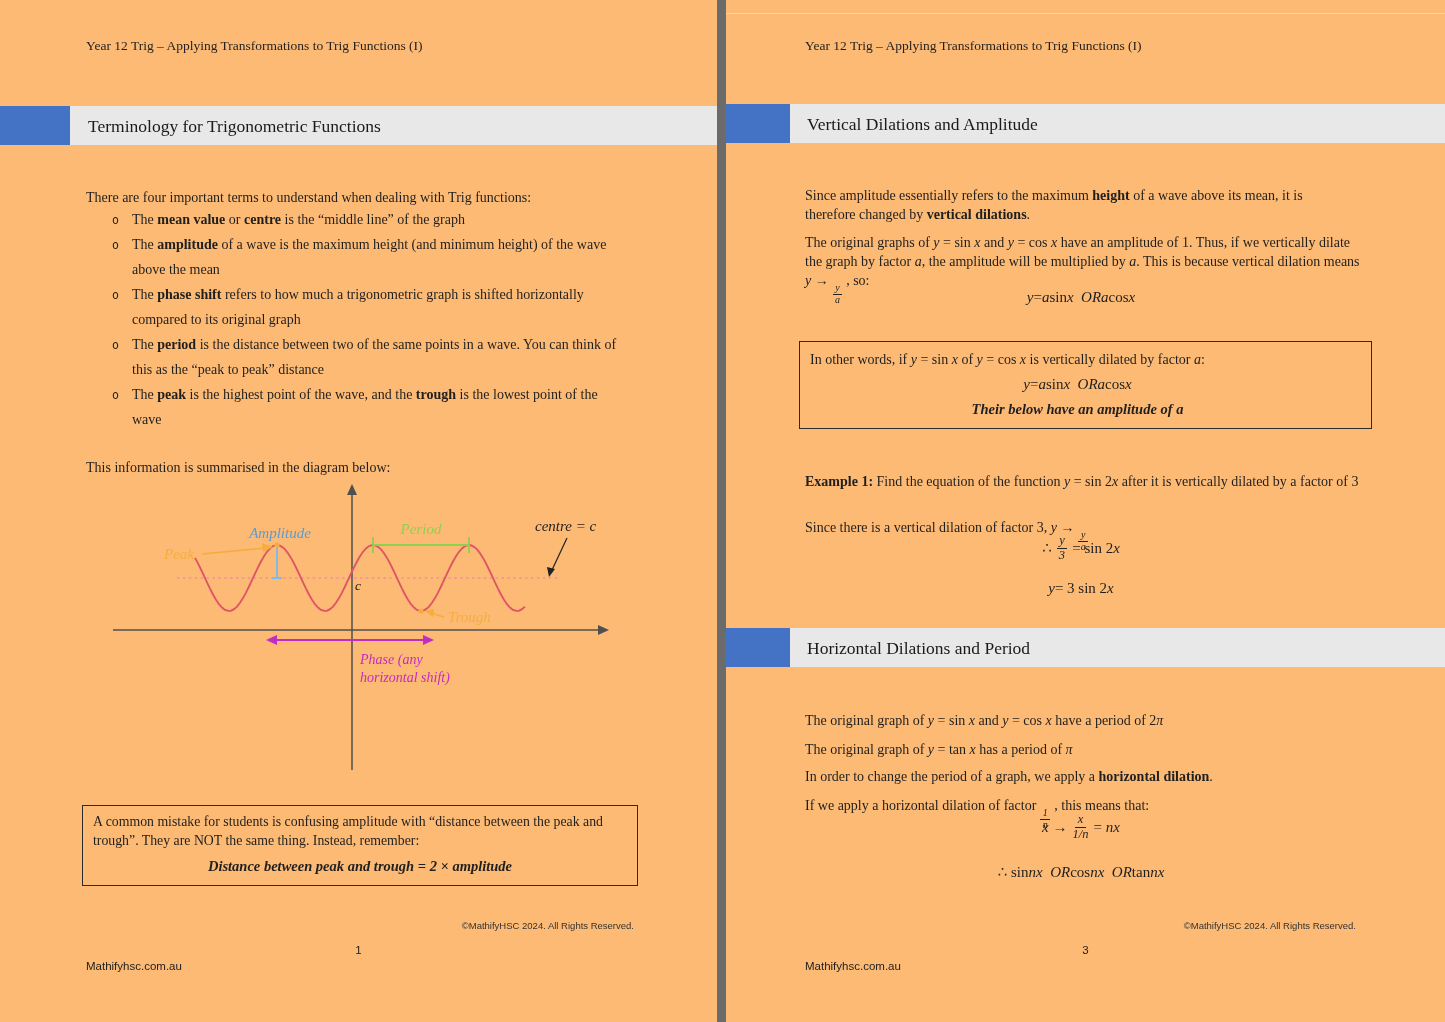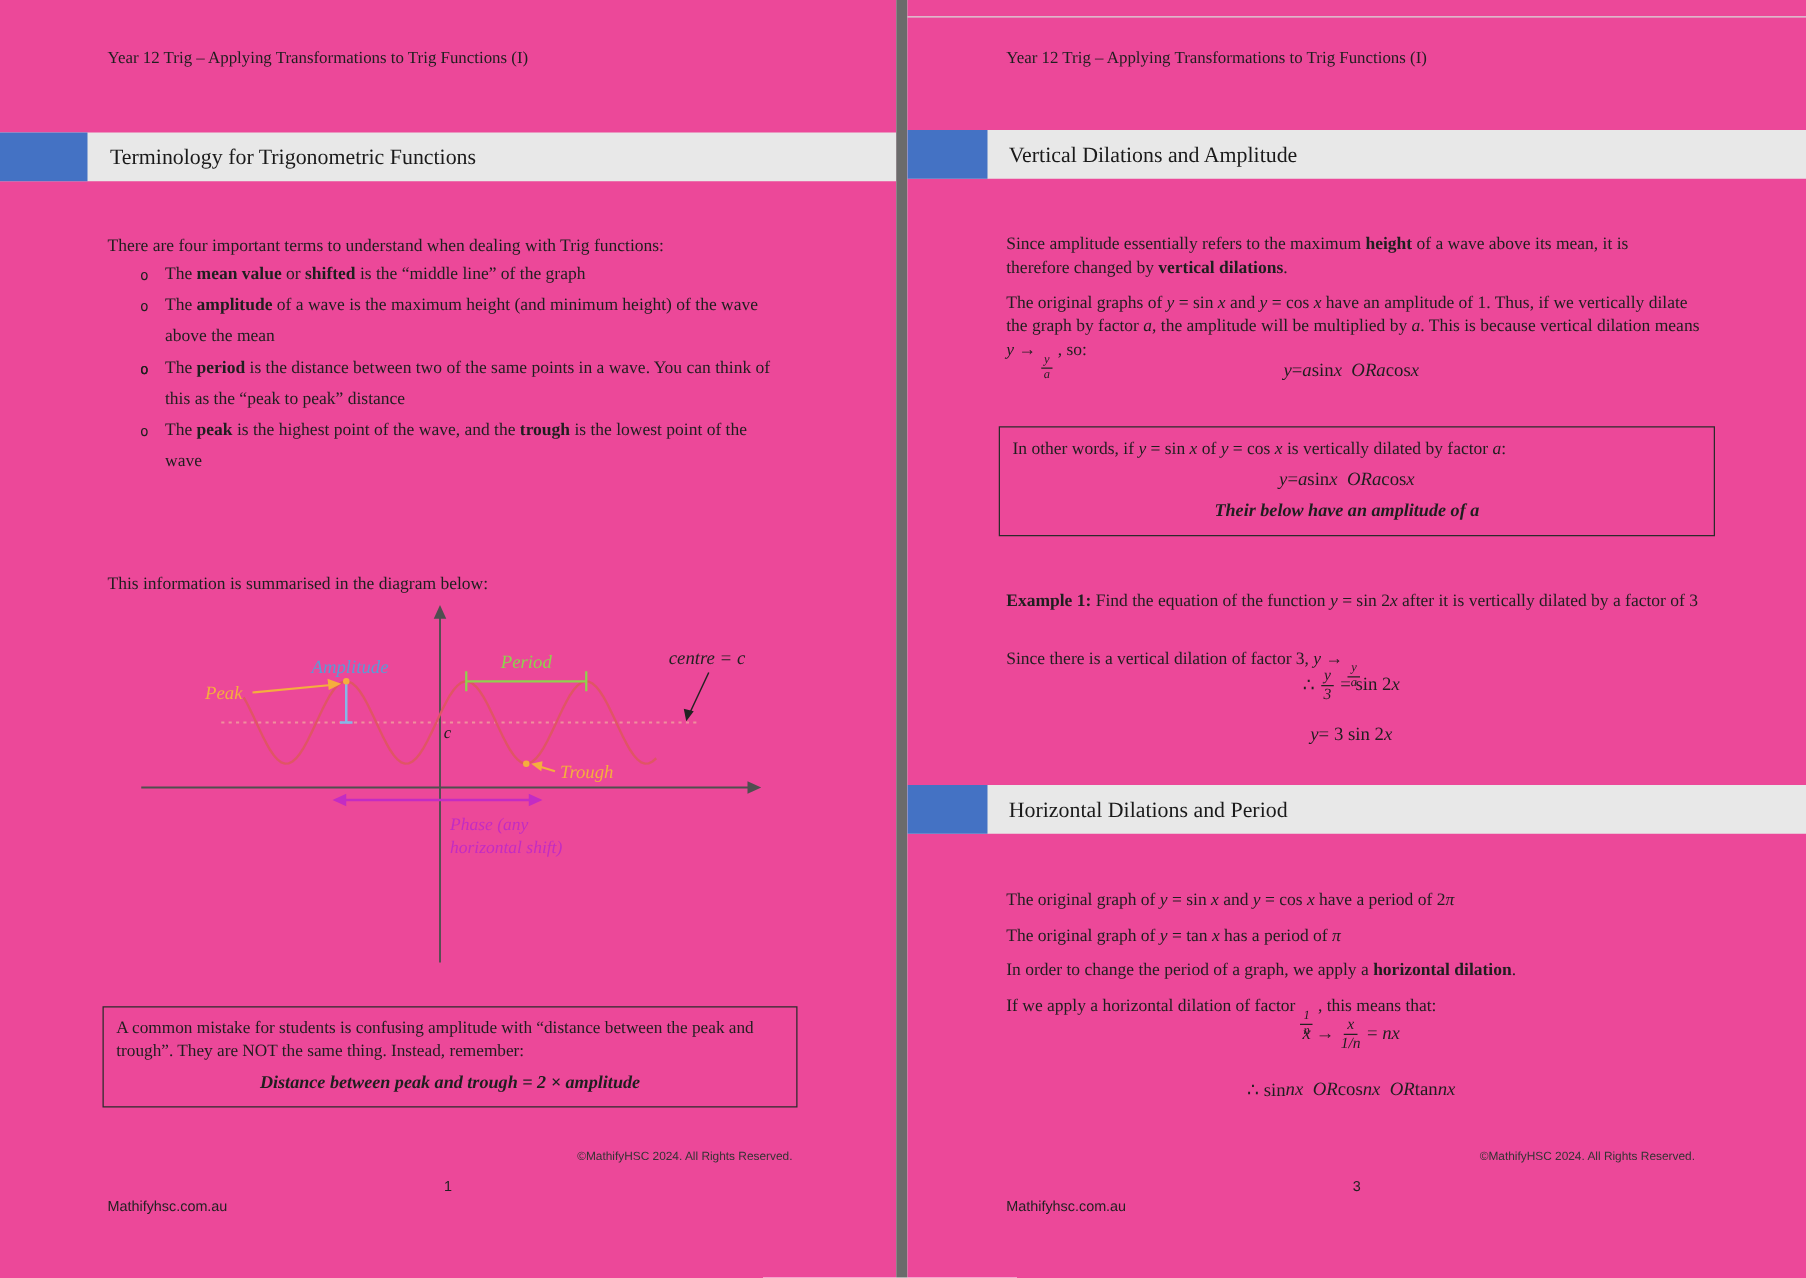--- a/index.html
+++ b/index.html
@@ -1,21 +1,21 @@
 <!DOCTYPE html>
 <html><head>
 <meta charset="utf-8">
 <style>
   html,body{margin:0;padding:0;}
   body{
     width:1445px;height:1022px;position:relative;overflow:hidden;
     background:#ffffff;color:#1f1f1f;
     font-family:"Liberation Serif", serif;
   }
-  .page{position:absolute;top:0;height:1022px;background:#ec4899;}
+  .page{position:absolute;top:0;height:1022px;background:#fdba74;}
   .page-left{left:0;width:717px;}
   .page-right{left:726px;width:719px;}
   .divider{position:absolute;left:717px;top:0;width:9px;height:1022px;background:#6b6b6b;}
   .top-edge{position:absolute;left:0;right:0;top:13px;border-top:1px solid #dadada;}
 
   .doc-header{position:absolute;top:38px;font-size:13.5px;white-space:nowrap;}
   .page-left .doc-header{left:86px;}
   .page-right .doc-header{left:79px;}
 
   .strip{position:absolute;left:0;right:0;height:39px;background:#e8e8e8;}
@@ -92,23 +92,23 @@
   <div class="doc-header">Year 12 Trig – Applying Transformations to Trig Functions (I)</div>
 
   <div class="strip" style="top:106px;">
     <div class="accent"></div>
     <h2>Terminology for Trigonometric Functions</h2>
   </div>
 
   <p class="intro">There are four important terms to understand when dealing with Trig functions:</p>
 
   <ul class="bullets">
-    <li><span class="marker">o</span><span><span>The </span><span class="b">mean value</span><span> or </span><span class="b">shifted</span><span> is the “middle line” of the graph</span></span></li>
+    <li><span class="marker">o</span><span><span>The </span><span class="b">mean value</span><span> or </span><span class="b">centre</span><span> is the “middle line” of the graph</span></span></li>
     <li><span class="marker">o</span><span><span>The </span><span class="b">amplitude</span><span> of a wave is the maximum height (and minimum height) of the wave above the mean</span></span></li>
-    <li><span class="marker">o</span></li>
+    <li><span class="marker">o</span><span><span>The </span><span class="b">phase shift</span><span> refers to how much a trigonometric graph is shifted horizontally compared to its original graph</span></span></li>
     <li><span class="marker">o</span><span><span>The </span><span class="b">period</span><span> is the distance between two of the same points in a wave. You can think of this as the “peak to peak” distance</span></span></li>
     <li><span class="marker">o</span><span><span>The </span><span class="b">peak</span><span> is the highest point of the wave, and the </span><span class="b">trough</span><span> is the lowest point of the wave</span></span></li>
   </ul>
 
   <p class="diagram-note">This information is summarised in the diagram below:</p>
 
   <svg class="diagram" width="560" height="300" viewBox="0 0 560 300">
 
     <line x1="272" y1="14" x2="272" y2="292" stroke-width="1.5" stroke="#4f4f4f"></line>
     <polygon points="272,6 267,17 277,17" fill="#4f4f4f"></polygon>

